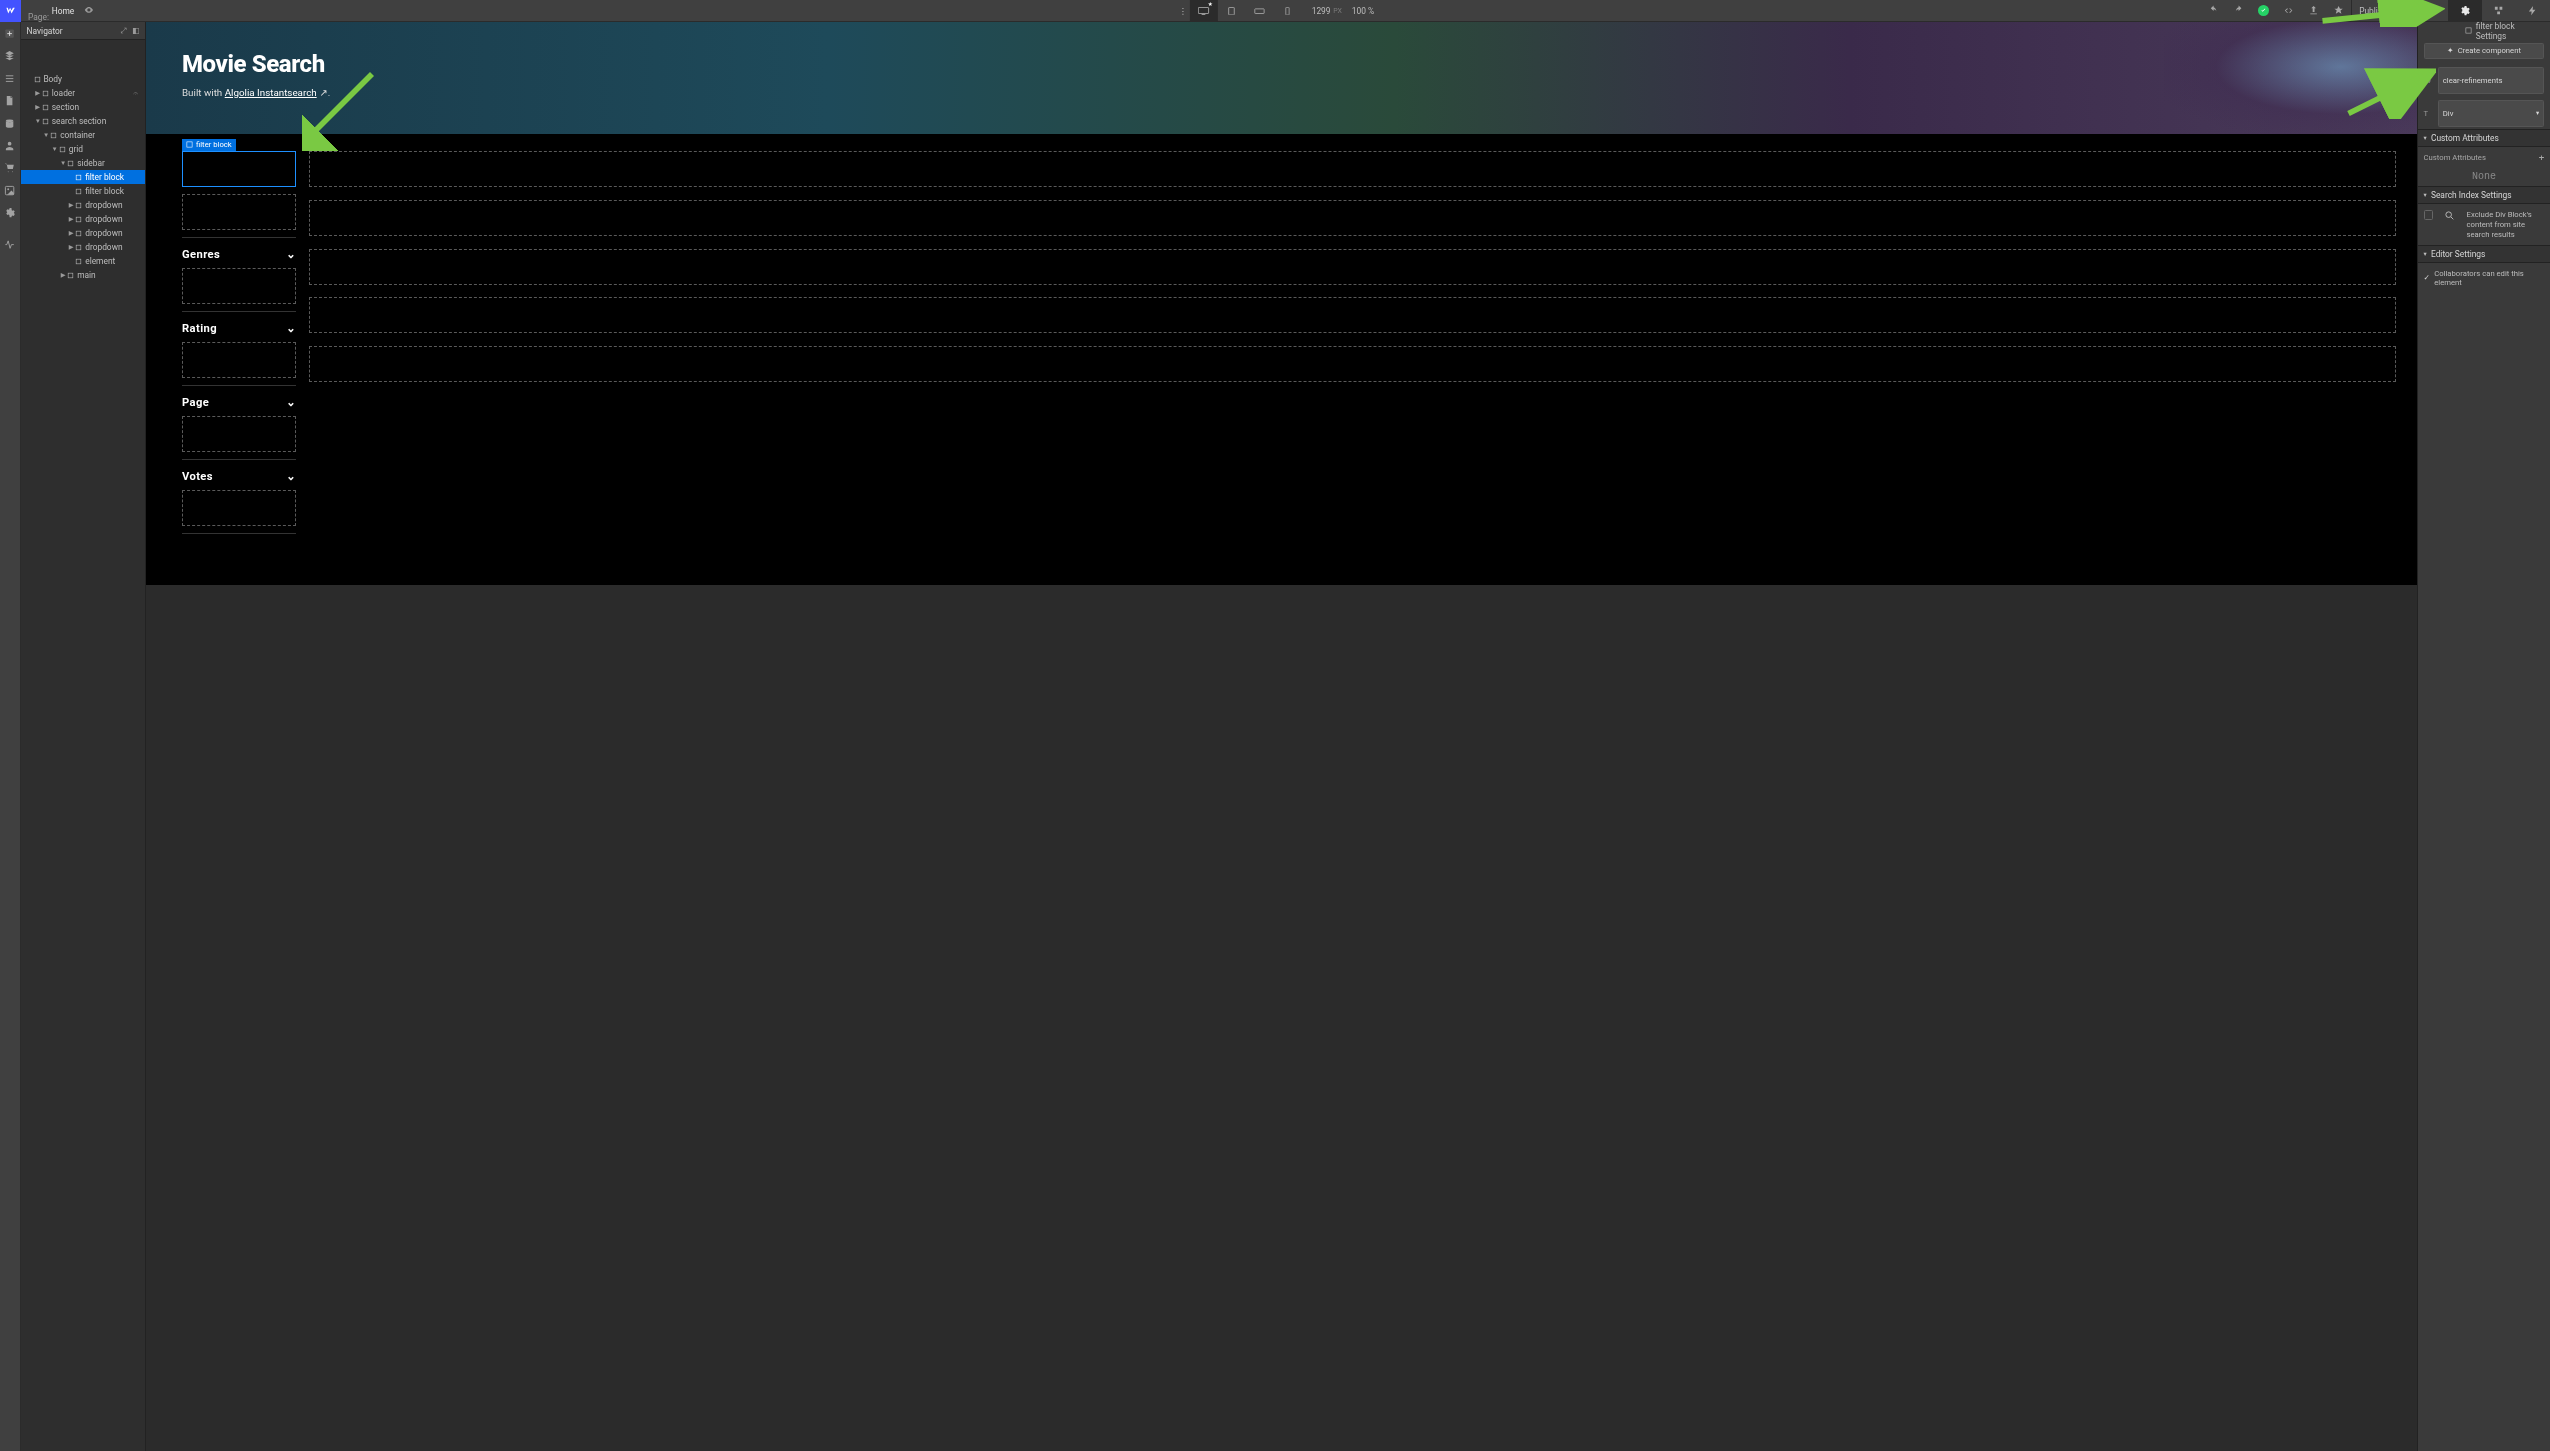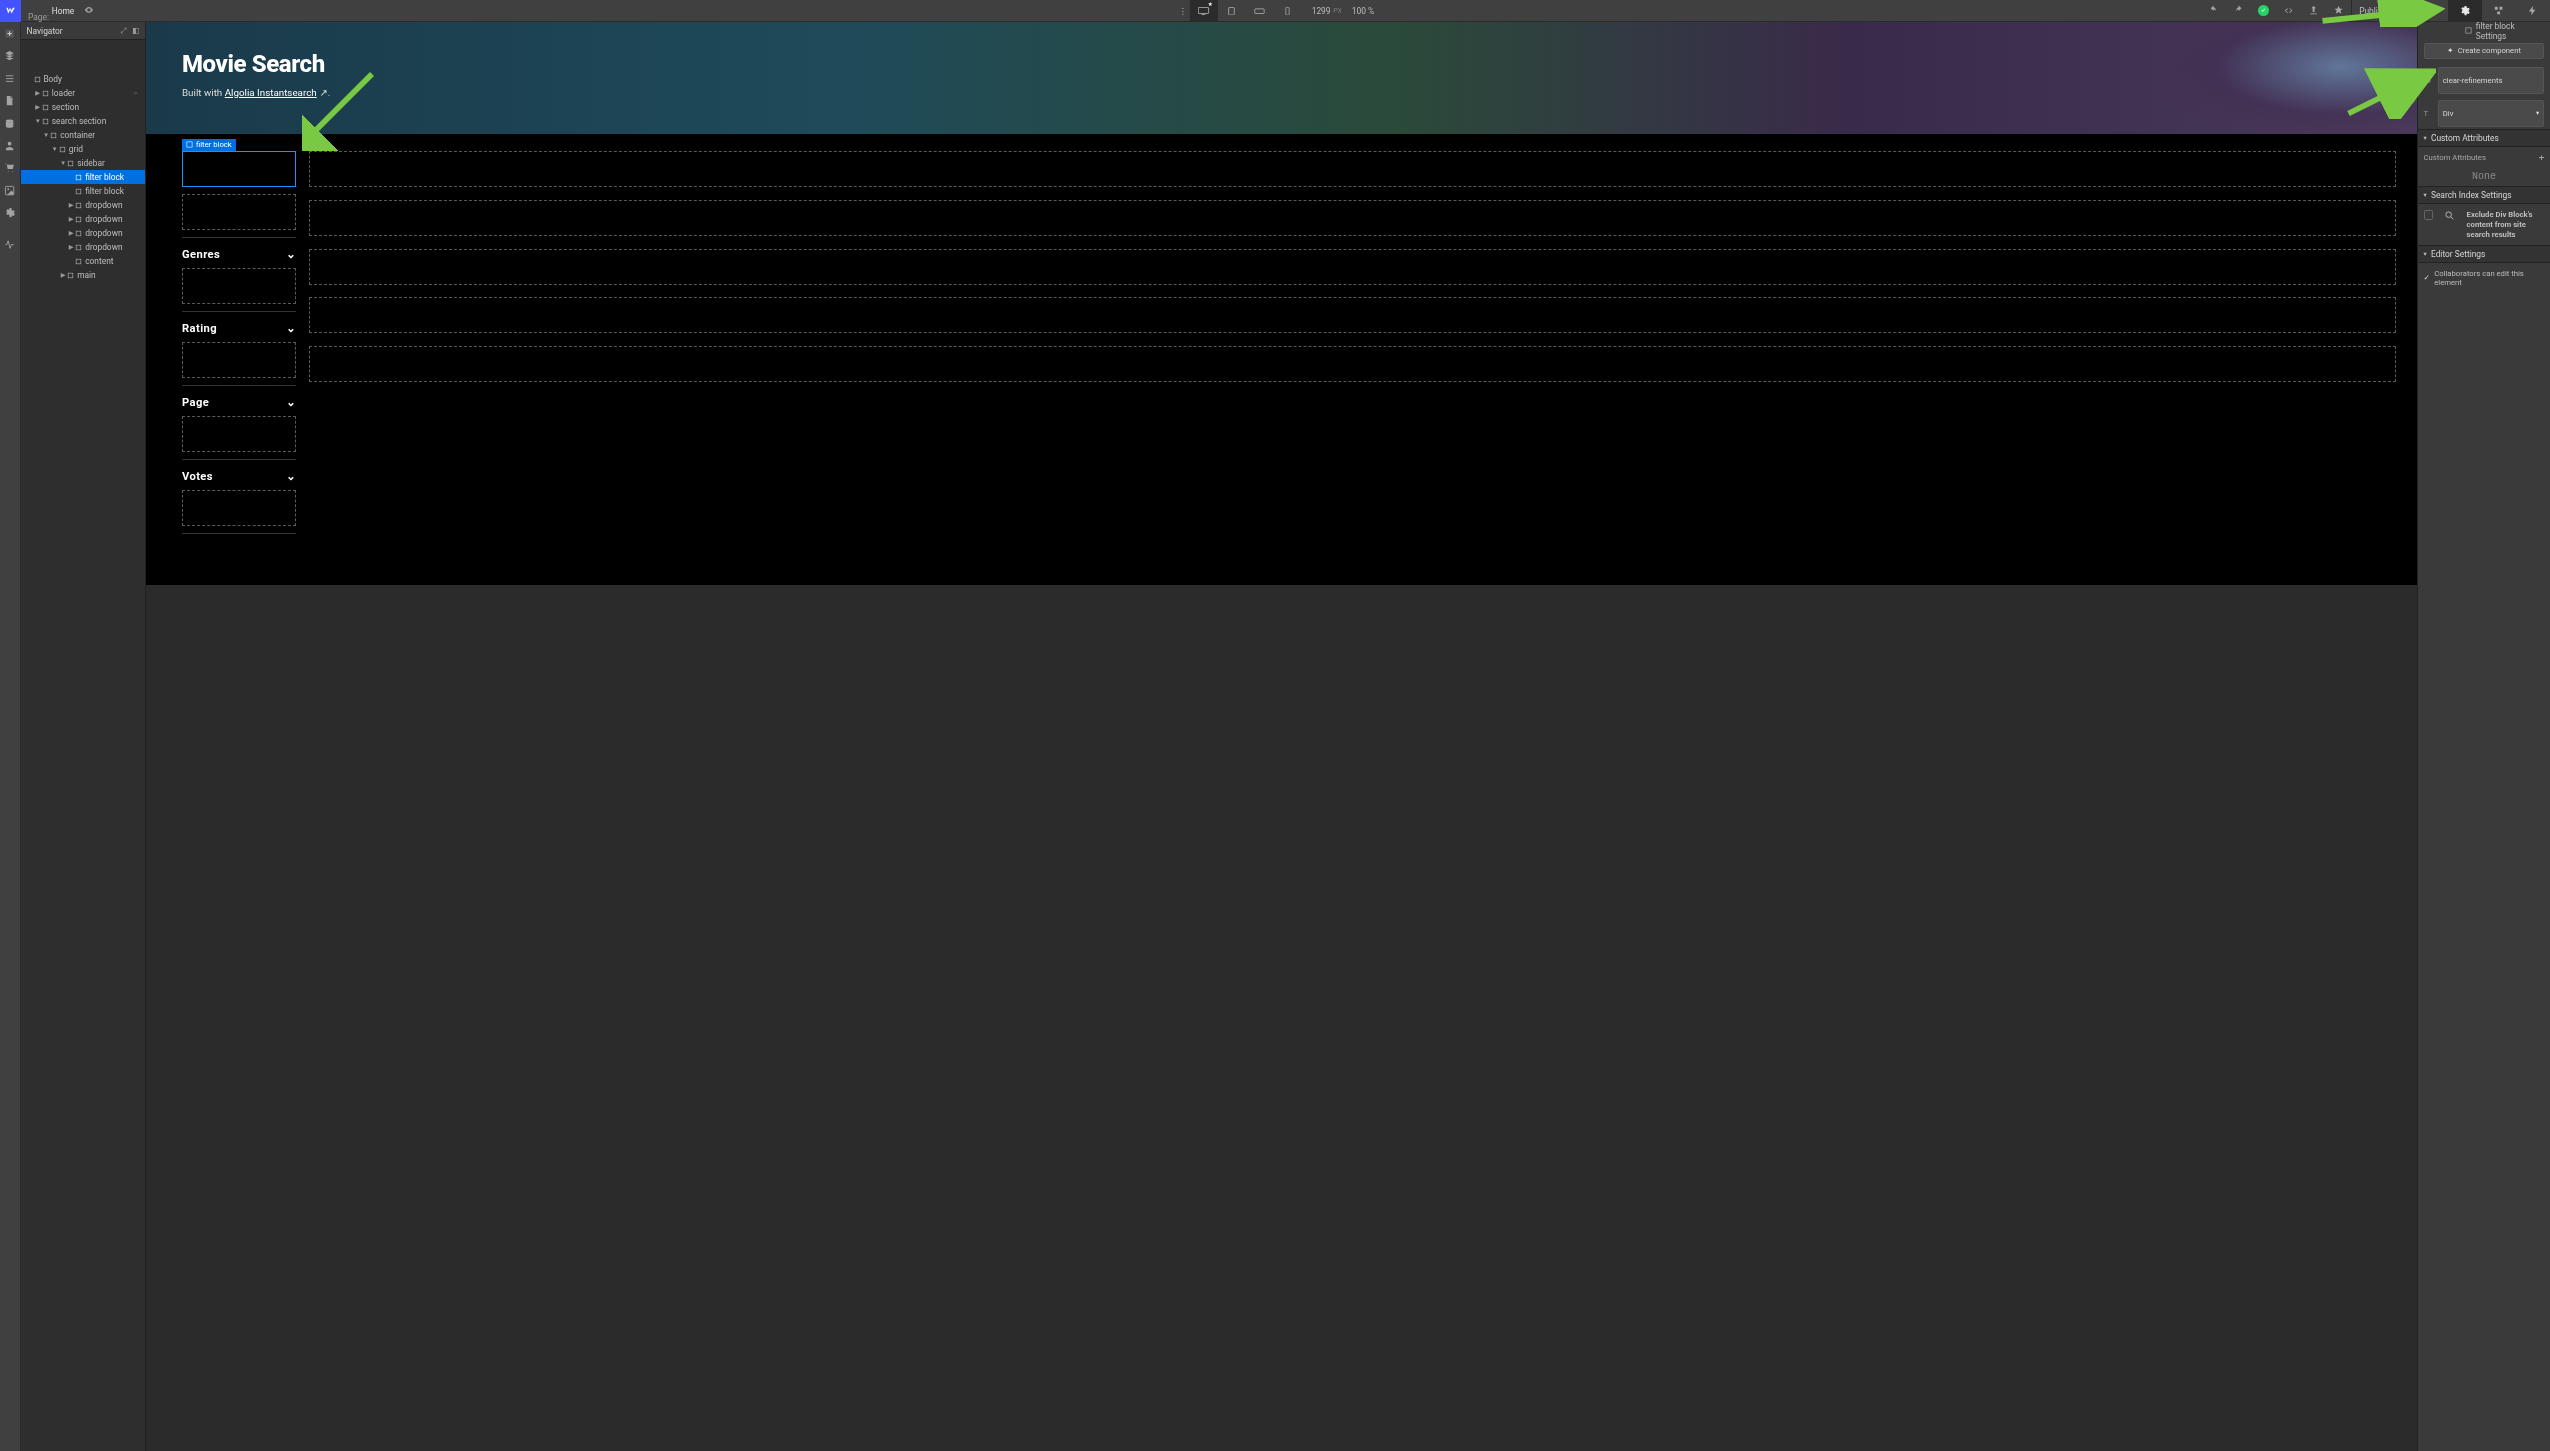--- a/index.html
+++ b/index.html
@@ -145,21 +145,21 @@
     display:flex; align-items:center; padding:0 4.2px; color:#d8d8d8; font-size:7.7px;
     justify-content:space-between;
   }
   .section-hd {
     height:18px; background:#333; border-top:0.7px solid #222; border-bottom:0.7px solid #222;
     display:flex; align-items:center; gap:4.2px; padding:0 5.6px; color:#d6d6d6; font-size:8.4px;
   }
   .section-hd .tw { font-size:6.3px; color:#bdbdbd; }
   .attrs-head { display:flex; align-items:center; justify-content:space-between; padding:4.2px 5.6px; color:#a8a8a8; font-size:7.7px;}
   .none-row { display:flex; justify-content:center; padding:4.2px 0; color:#8a8a8a; font-size:10px;font-family:Liberation Mono, monospace; }
-  .search-idx { display:flex; gap:11px; padding:5.6px; align-items:flex-start;font-weight:bold; }
+  .search-idx { display:flex; gap:11px; padding:5.6px; align-items:flex-start; }
   .search-idx .chk { width:9.8px;height:9.8px;border:0.7px solid #666;border-radius:1.4px;flex-shrink:0;margin-top:0.7px; }
   .search-idx .goggle svg { width:11.2px;height:11.2px; }
   .search-idx .txt { font-size:7.7px; line-height:1.3; color:#bdbdbd; }
   .editor-row { display:flex; align-items:center; gap:4.2px; padding:5.6px; font-size:7.7px; }
   .editor-row .chkmark { color:#d6d6d6; }
 
   
   .arrow { position:absolute; pointer-events:none; z-index:40; }
 
 </style>
@@ -460,21 +460,21 @@
           </span>
           <span class="lbl">dropdown</span>
         </div>
         <div class="tree-row" style="padding-left: 46px;">
           <span class="tw"></span>
           <span class="ico">
             <svg viewBox="0 0 24 24">
               <rect x="4" y="4" width="16" height="16" fill="none" stroke="currentColor" stroke-width="2"></rect>
             </svg>
           </span>
-          <span class="lbl">content</span>
+          <span class="lbl">element</span>
         </div>
         <div class="tree-row" style="padding-left: 38px;">
           <span class="tw">▶</span>
           <span class="ico">
             <svg viewBox="0 0 24 24">
               <rect x="4" y="4" width="16" height="16" fill="none" stroke="currentColor" stroke-width="2"></rect>
             </svg>
           </span>
           <span class="lbl">main</span>
         </div>

